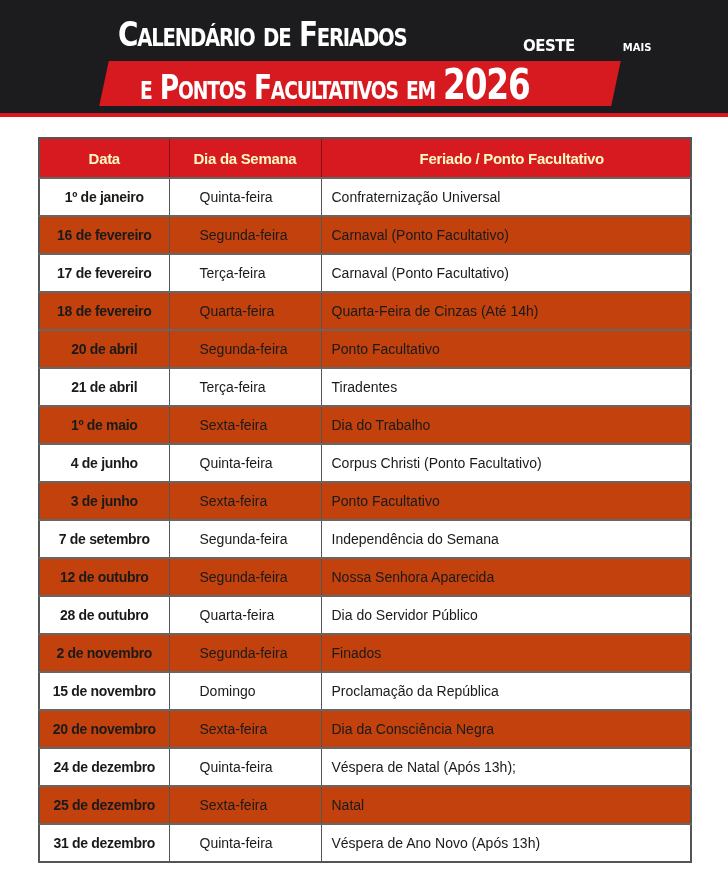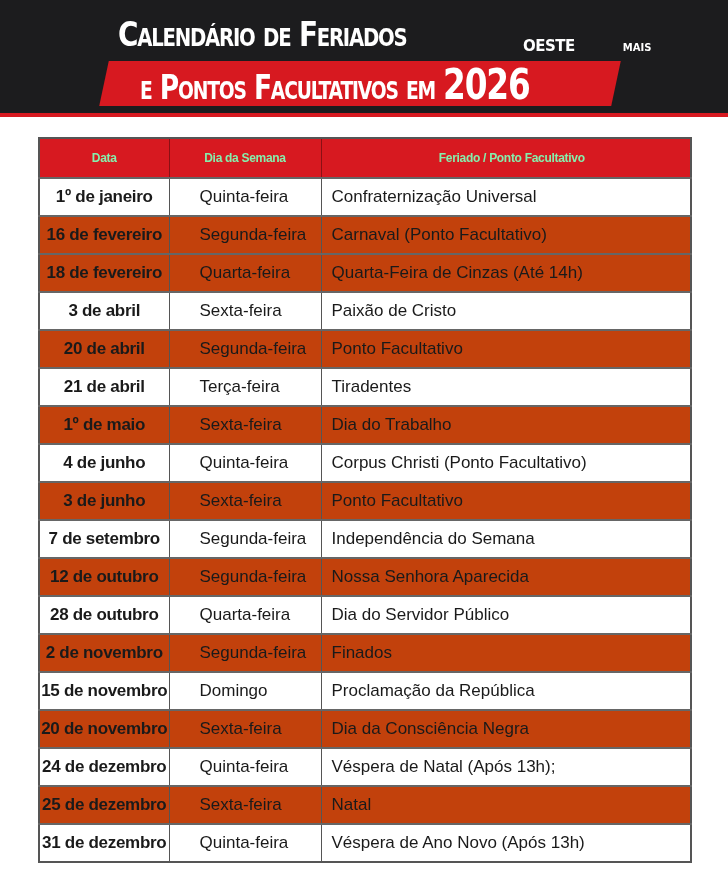--- a/index.html
+++ b/index.html
@@ -39,28 +39,28 @@
 
   table.cal {
     position:absolute; left:38px; top:137px; width:652px;
     border-collapse:collapse; table-layout:fixed;
     border:2px solid #555;
   }
   table.cal col.c1 { width:130px; }
   table.cal col.c2 { width:152px; }
   table.cal col.c3 { width:370px; }
   table.cal th {
-    background:#d71920; color:#86efac; height:38px; padding:0;
-    font-family:"Liberation Sans", sans-serif; font-weight:bold; font-size:12px;
+    background:#d71920; color:#fef9c3; height:38px; padding:0;
+    font-family:"Liberation Sans", sans-serif; font-weight:bold; font-size:15px;
     border-right:1px solid #8a1014; letter-spacing:-0.3px;
   }
   table.cal th:last-child { border-right:none;padding-left:12px; }
   table.cal td {
     height:36px; padding:0; border-top:2px solid #666; border-right:1px solid #555;
-    font-size:17px; color:#1a1a1a; white-space:nowrap; overflow:hidden;
+    font-size:14px; color:#1a1a1a; white-space:nowrap; overflow:hidden;
   }
   table.cal td:last-child { border-right:none; }
   table.cal tr.alt td { background:#c2410c; }
   td.date {
     color:#d71920; font-weight:bold; text-align:center; font-size:15px; letter-spacing:-0.3px;
   }
   td.dow { padding-left:30px !important; text-align:left;margin-top:32px; }
   td.name { padding-left:10px !important; }
 </style>
 </head>
@@ -90,29 +90,29 @@
       <tr>
         <td class="date">1º de janeiro</td>
         <td class="dow">Quinta-feira</td>
         <td class="name">Confraternização Universal</td>
       </tr>
       <tr class="alt">
         <td class="date">16 de fevereiro</td>
         <td class="dow">Segunda-feira</td>
         <td class="name">Carnaval (Ponto Facultativo)</td>
       </tr>
+      <tr>
+        <td class="date">17 de fevereiro</td>
+        <td class="dow">Terça-feira</td>
+        <td class="name">Carnaval (Ponto Facultativo)</td>
+      </tr>
       <tr class="alt">
         <td class="date">18 de fevereiro</td>
         <td class="dow">Quarta-feira</td>
         <td class="name">Quarta-Feira de Cinzas (Até 14h)</td>
-      </tr>
-      <tr>
-        <td class="date">3 de abril</td>
-        <td class="dow">Sexta-feira</td>
-        <td class="name">Paixão de Cristo</td>
       </tr>
       <tr class="alt">
         <td class="date">20 de abril</td>
         <td class="dow">Segunda-feira</td>
         <td class="name">Ponto Facultativo</td>
       </tr>
       <tr>
         <td class="date">21 de abril</td>
         <td class="dow">Terça-feira</td>
         <td class="name">Tiradentes</td>

